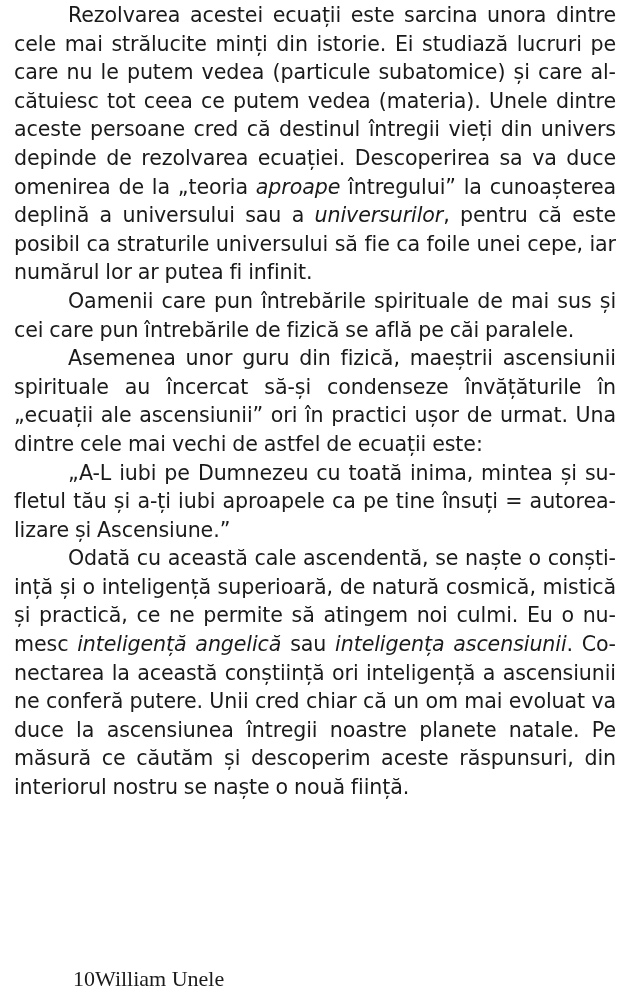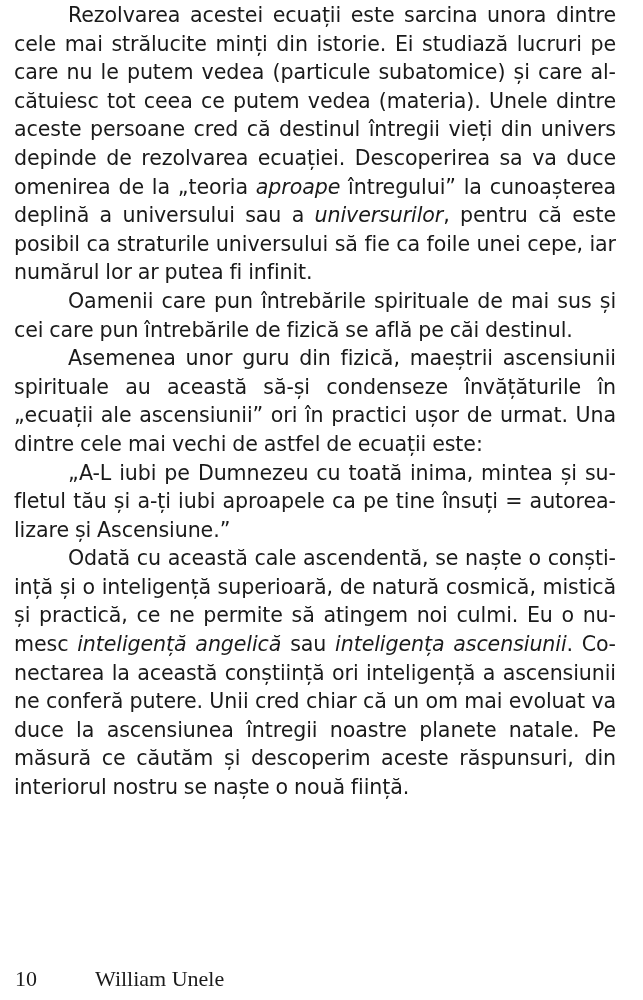--- a/index.html
+++ b/index.html
@@ -39,34 +39,35 @@
     position: absolute;
     left: 15px;
     top: 966px;
     font-family: "Liberation Serif", "DejaVu Serif", serif;
     font-size: 22px;
     color: #1a1a1a;
   }
   .footer .page-number {
     display: inline-block;
     width: 80px;
+    text-align: right;
   }
 </style>
 </head>
 <body>
 
 <div class="page-body">
   <p>
     <span>Rezolvarea acestei ecuații este sarcina unora dintre cele mai strălucite minți din istorie. Ei studiază lucruri pe care nu le putem vedea (particule subatomice) și care al­cătuiesc tot ceea ce putem vedea (materia). Unele dintre aceste persoane cred că destinul întregii vieți din univers depinde de rezolvarea ecuației. Descoperirea sa va duce omenirea de la „teoria </span><em>aproape</em><span> întregului” la cunoașterea deplină a universului sau a </span><em>universurilor</em><span>, pentru că este posibil ca straturile universului să fie ca foile unei cepe, iar numărul lor ar putea fi infinit.</span>
   </p>
   <p>
-    <span>Oamenii care pun întrebările spirituale de mai sus și cei care pun întrebările de fizică se află pe căi destinul.</span>
+    <span>Oamenii care pun întrebările spirituale de mai sus și cei care pun întrebările de fizică se află pe căi paralele.</span>
   </p>
   <p>
-    <span>Asemenea unor guru din fizică, maeștrii ascensiunii spirituale au această să-și condenseze învățăturile în „ecuații ale ascensiunii” ori în practici ușor de urmat. Una dintre cele mai vechi de astfel de ecuații este:</span>
+    <span>Asemenea unor guru din fizică, maeștrii ascensiunii spirituale au încercat să-și condenseze învățăturile în „ecuații ale ascensiunii” ori în practici ușor de urmat. Una dintre cele mai vechi de astfel de ecuații este:</span>
   </p>
   <p>
     <span>„A-L iubi pe Dumnezeu cu toată inima, mintea și su­fletul tău și a-ți iubi aproapele ca pe tine însuți = autorea­lizare și Ascensiune.”</span>
   </p>
   <p>
     <span>Odată cu această cale ascendentă, se naște o conști­ință și o inteligență superioară, de natură cosmică, mistică și practică, ce ne permite să atingem noi culmi. Eu o nu­mesc </span><em>inteligență angelică</em><span> sau </span><em>inteligența ascensiunii</em><span>. Co­nectarea la această conștiință ori inteligență a ascensiunii ne conferă putere. Unii cred chiar că un om mai evoluat va duce la ascensiunea întregii noastre planete natale. Pe măsură ce căutăm și descoperim aceste răspunsuri, din interiorul nostru se naște o nouă ființă.</span>
   </p>
 </div>
 
 <div class="footer">

